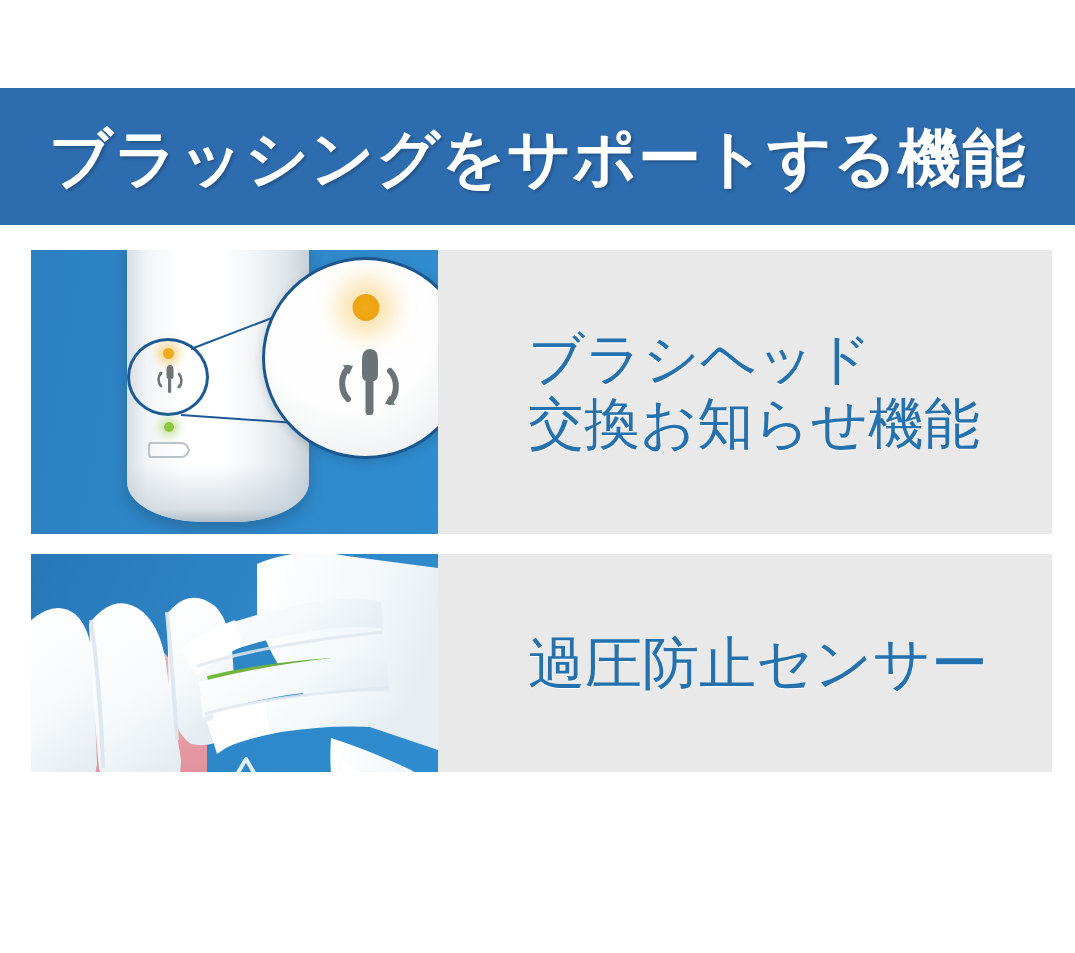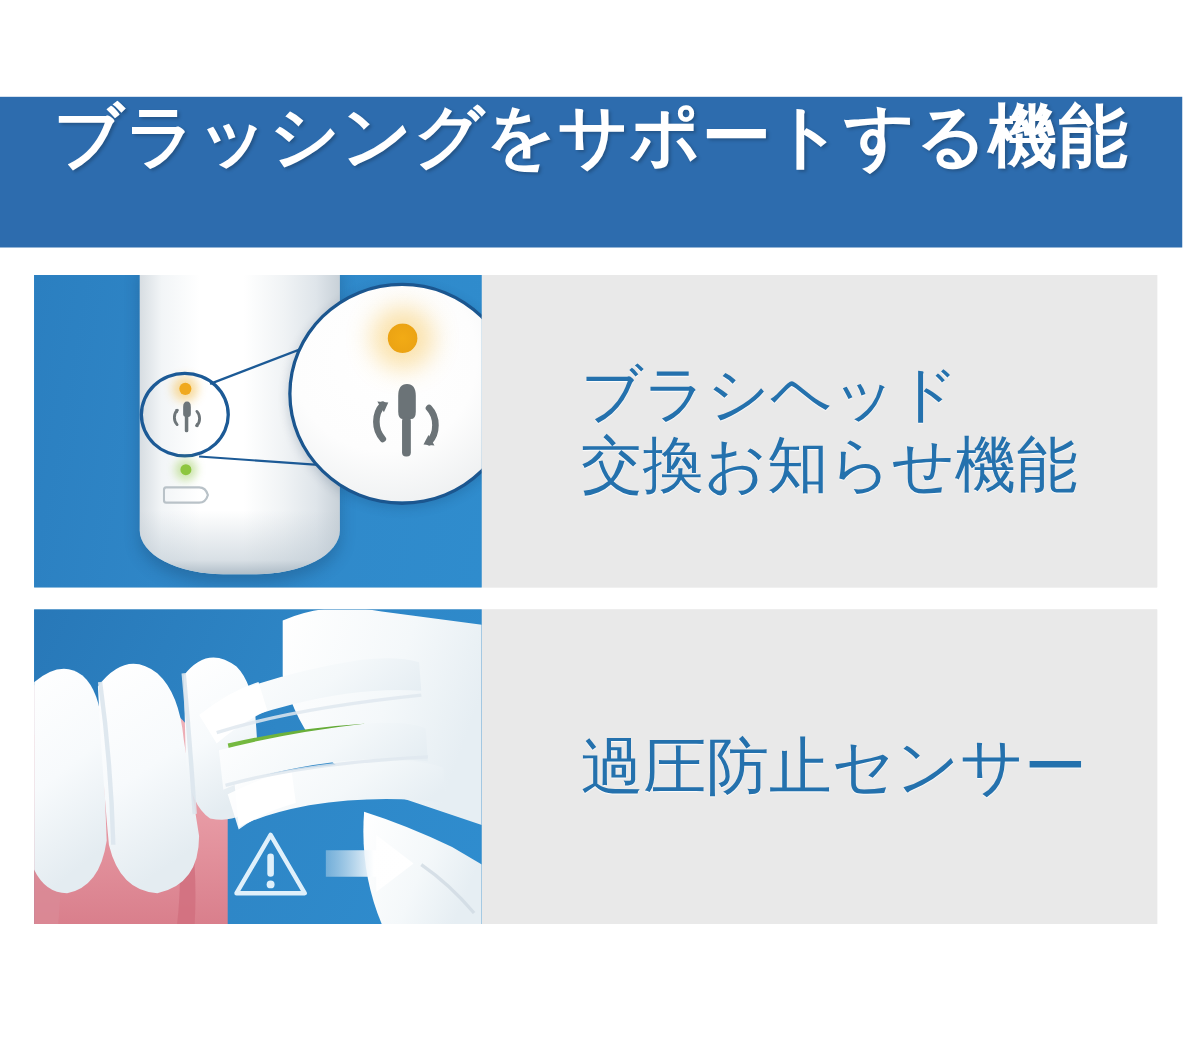--- a/index.html
+++ b/index.html
@@ -23,20 +23,21 @@
 
   
   .header-banner {
     position: absolute;
     left: 0;
     top: 88px;
     width: 1075px;
     height: 137px;
     background: #2d6cae;
     display: flex;
+    align-items: center;
     justify-content: center;
     overflow: hidden;
   }
   .header-title {
     color: #ffffff;
     font-size: 63px;
     font-weight: 700;
     letter-spacing: 1px;
     line-height: 1;
     white-space: nowrap;
@@ -47,21 +48,21 @@
   
   .feature-row {
     position: absolute;
     left: 31px;
     width: 1021px;
     display: flex;
     align-items: stretch;
     background: #e9e9e9;
   }
   .feature-row.row-1 { top: 250px; height: 284px; }
-  .feature-row.row-2 { top: 554px; height: 286px; }
+  .feature-row.row-2 { top: 554px; height: 218px; }
 
   .photo {
     position: relative;
     width: 407px;
     flex: 0 0 407px;
     overflow: hidden;
     background: #2f87c7;
   }
   .text-pane {
     position: relative;

